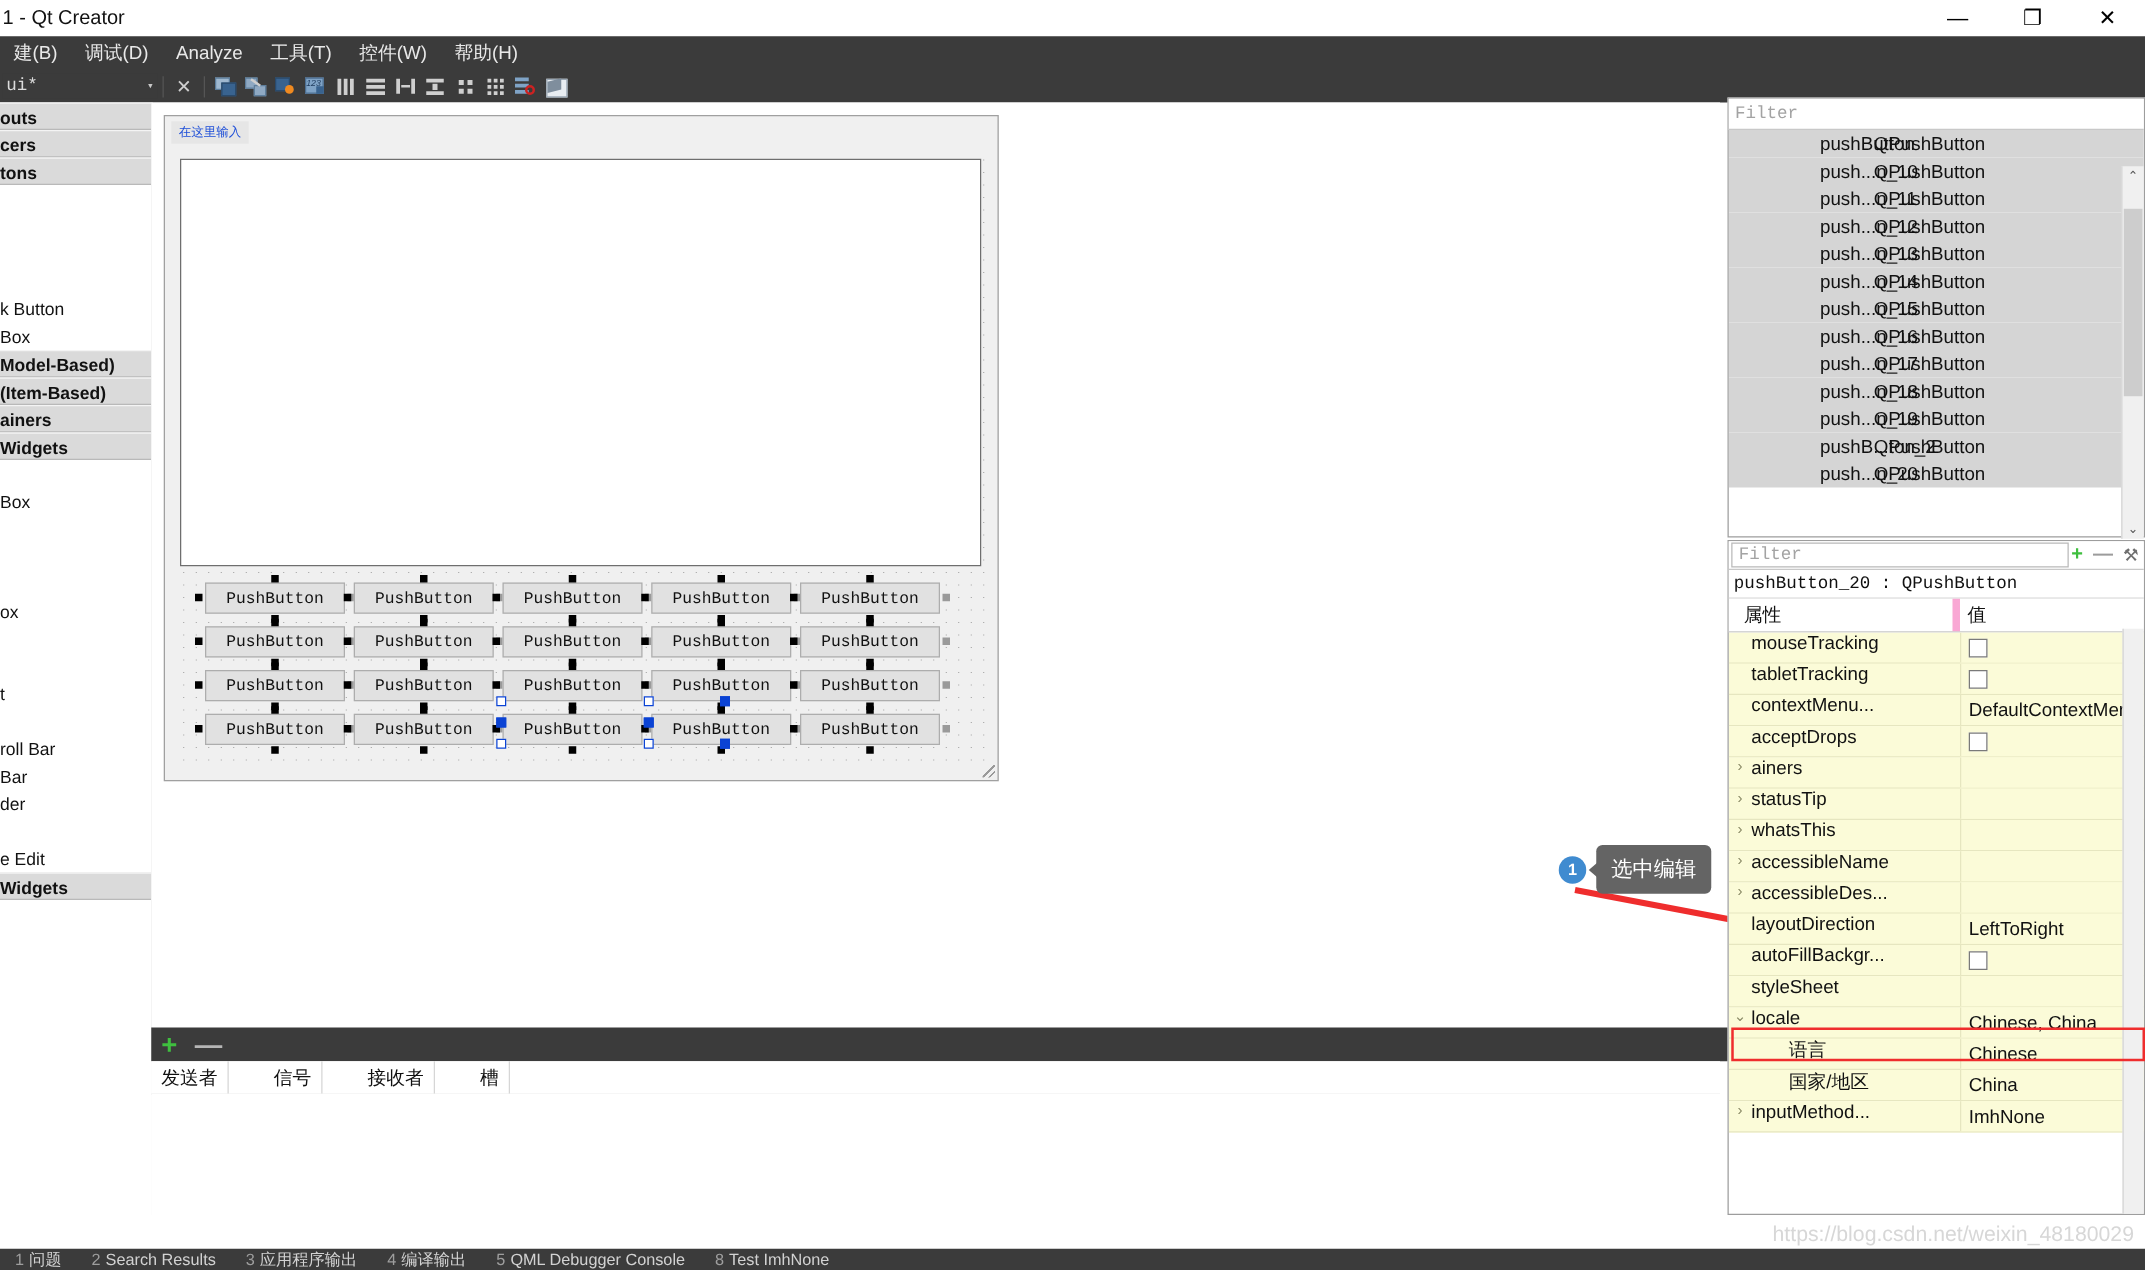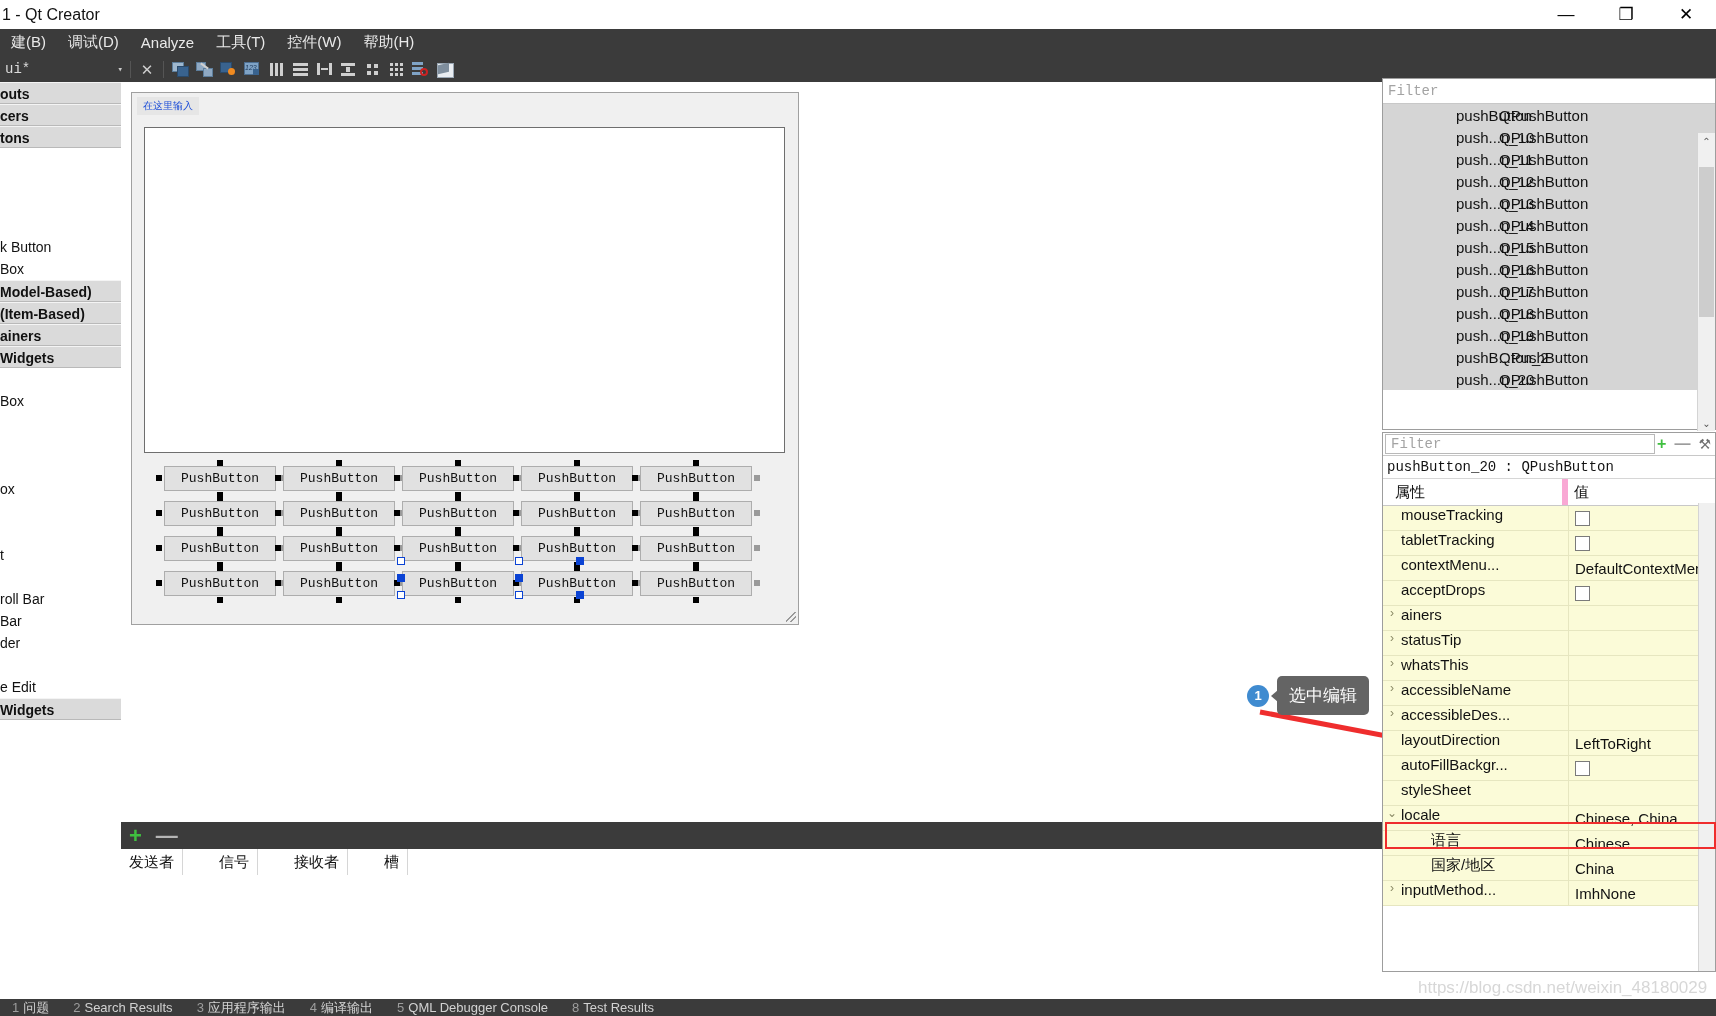--- a/index.html
+++ b/index.html
@@ -631,21 +631,21 @@
     <div class="ss-item">
       <span class="ss-num">3</span><span>应用程序输出</span>
     </div>
     <div class="ss-item">
       <span class="ss-num">4</span><span>编译输出</span>
     </div>
     <div class="ss-item">
       <span class="ss-num">5</span><span>QML Debugger Console</span>
     </div>
     <div class="ss-item">
-      <span class="ss-num">8</span><span>Test Results</span>
+      <span class="ss-num">8</span><span>Test ImhNone</span>
     </div>
   </div>
 
   <div class="objinspector">
     <div class="filterbox">
       <span class="filter-text">Filter</span>
     </div>
     <div class="oi-list" id="oi-list">
         <div class="oi-row alt">
           <div class="nm">pushButton</div>

